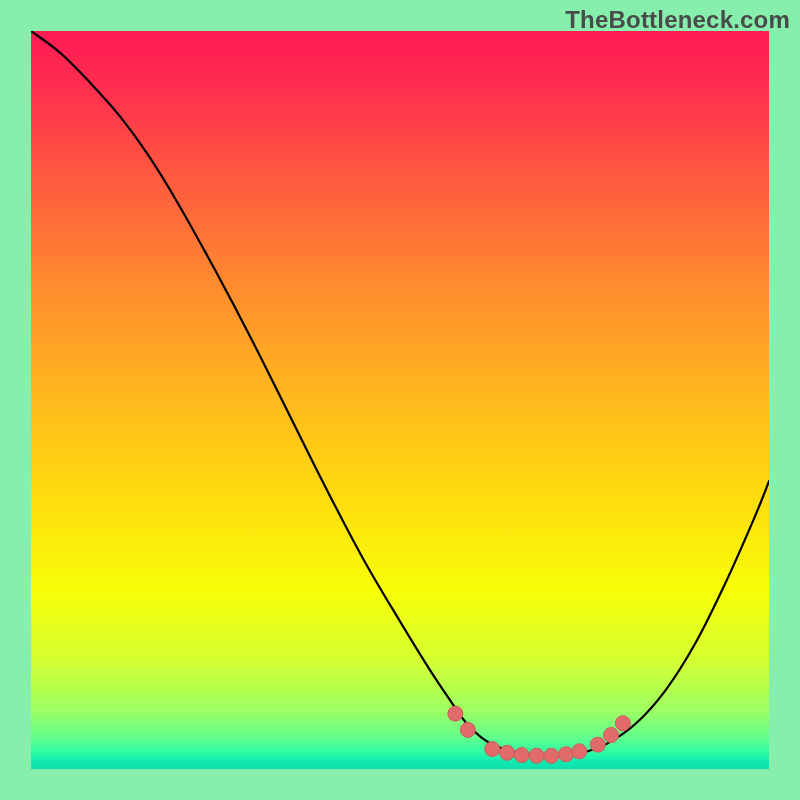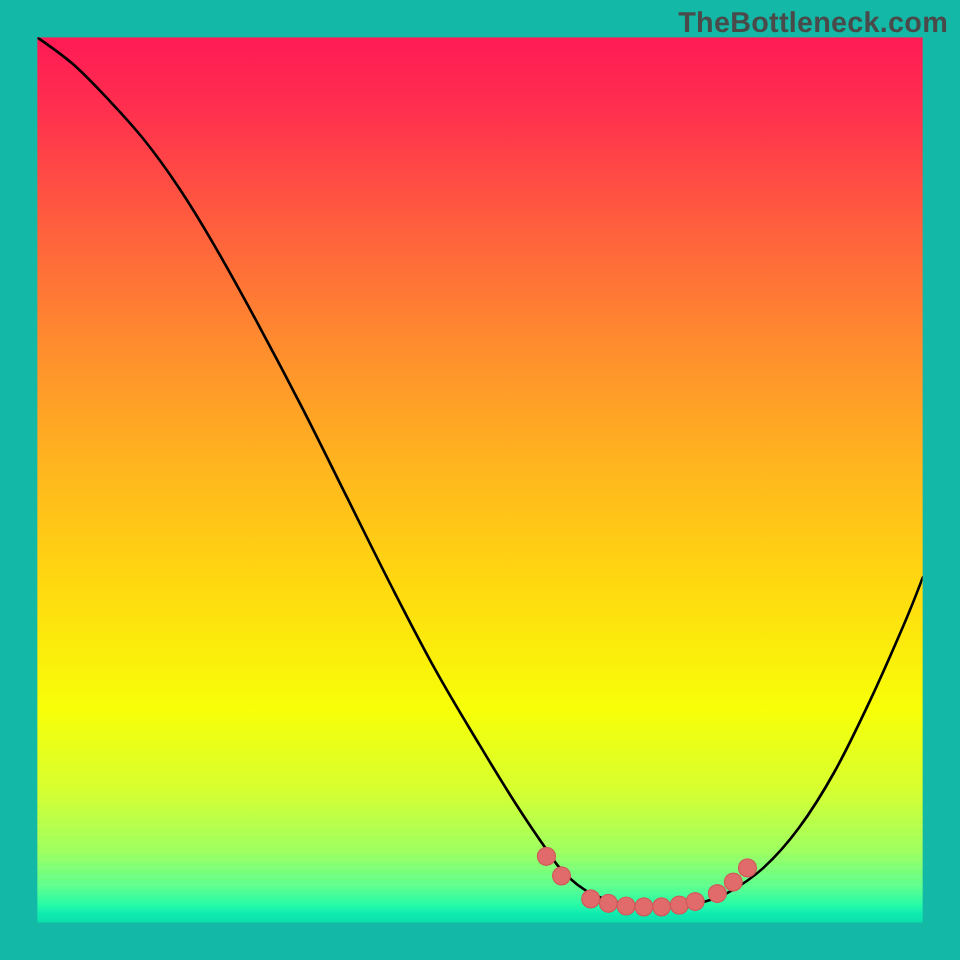--- a/index.html
+++ b/index.html
@@ -10,21 +10,21 @@
     background: #000;
     overflow: hidden;
     font-family: Arial, Helvetica, sans-serif;
   }
   .frame {
     position: absolute;
     left: 0;
     top: 0;
     width: 800px;
     height: 800px;
-    background: #14b8a6;
+    background: #86efac;
   }
   .attribution {
     position: absolute;
     top: 6px;
     right: 10px;
     color: #4a4a4a;
     font-size: 24px;
     font-weight: bold;
     letter-spacing: 0.2px;
   }

